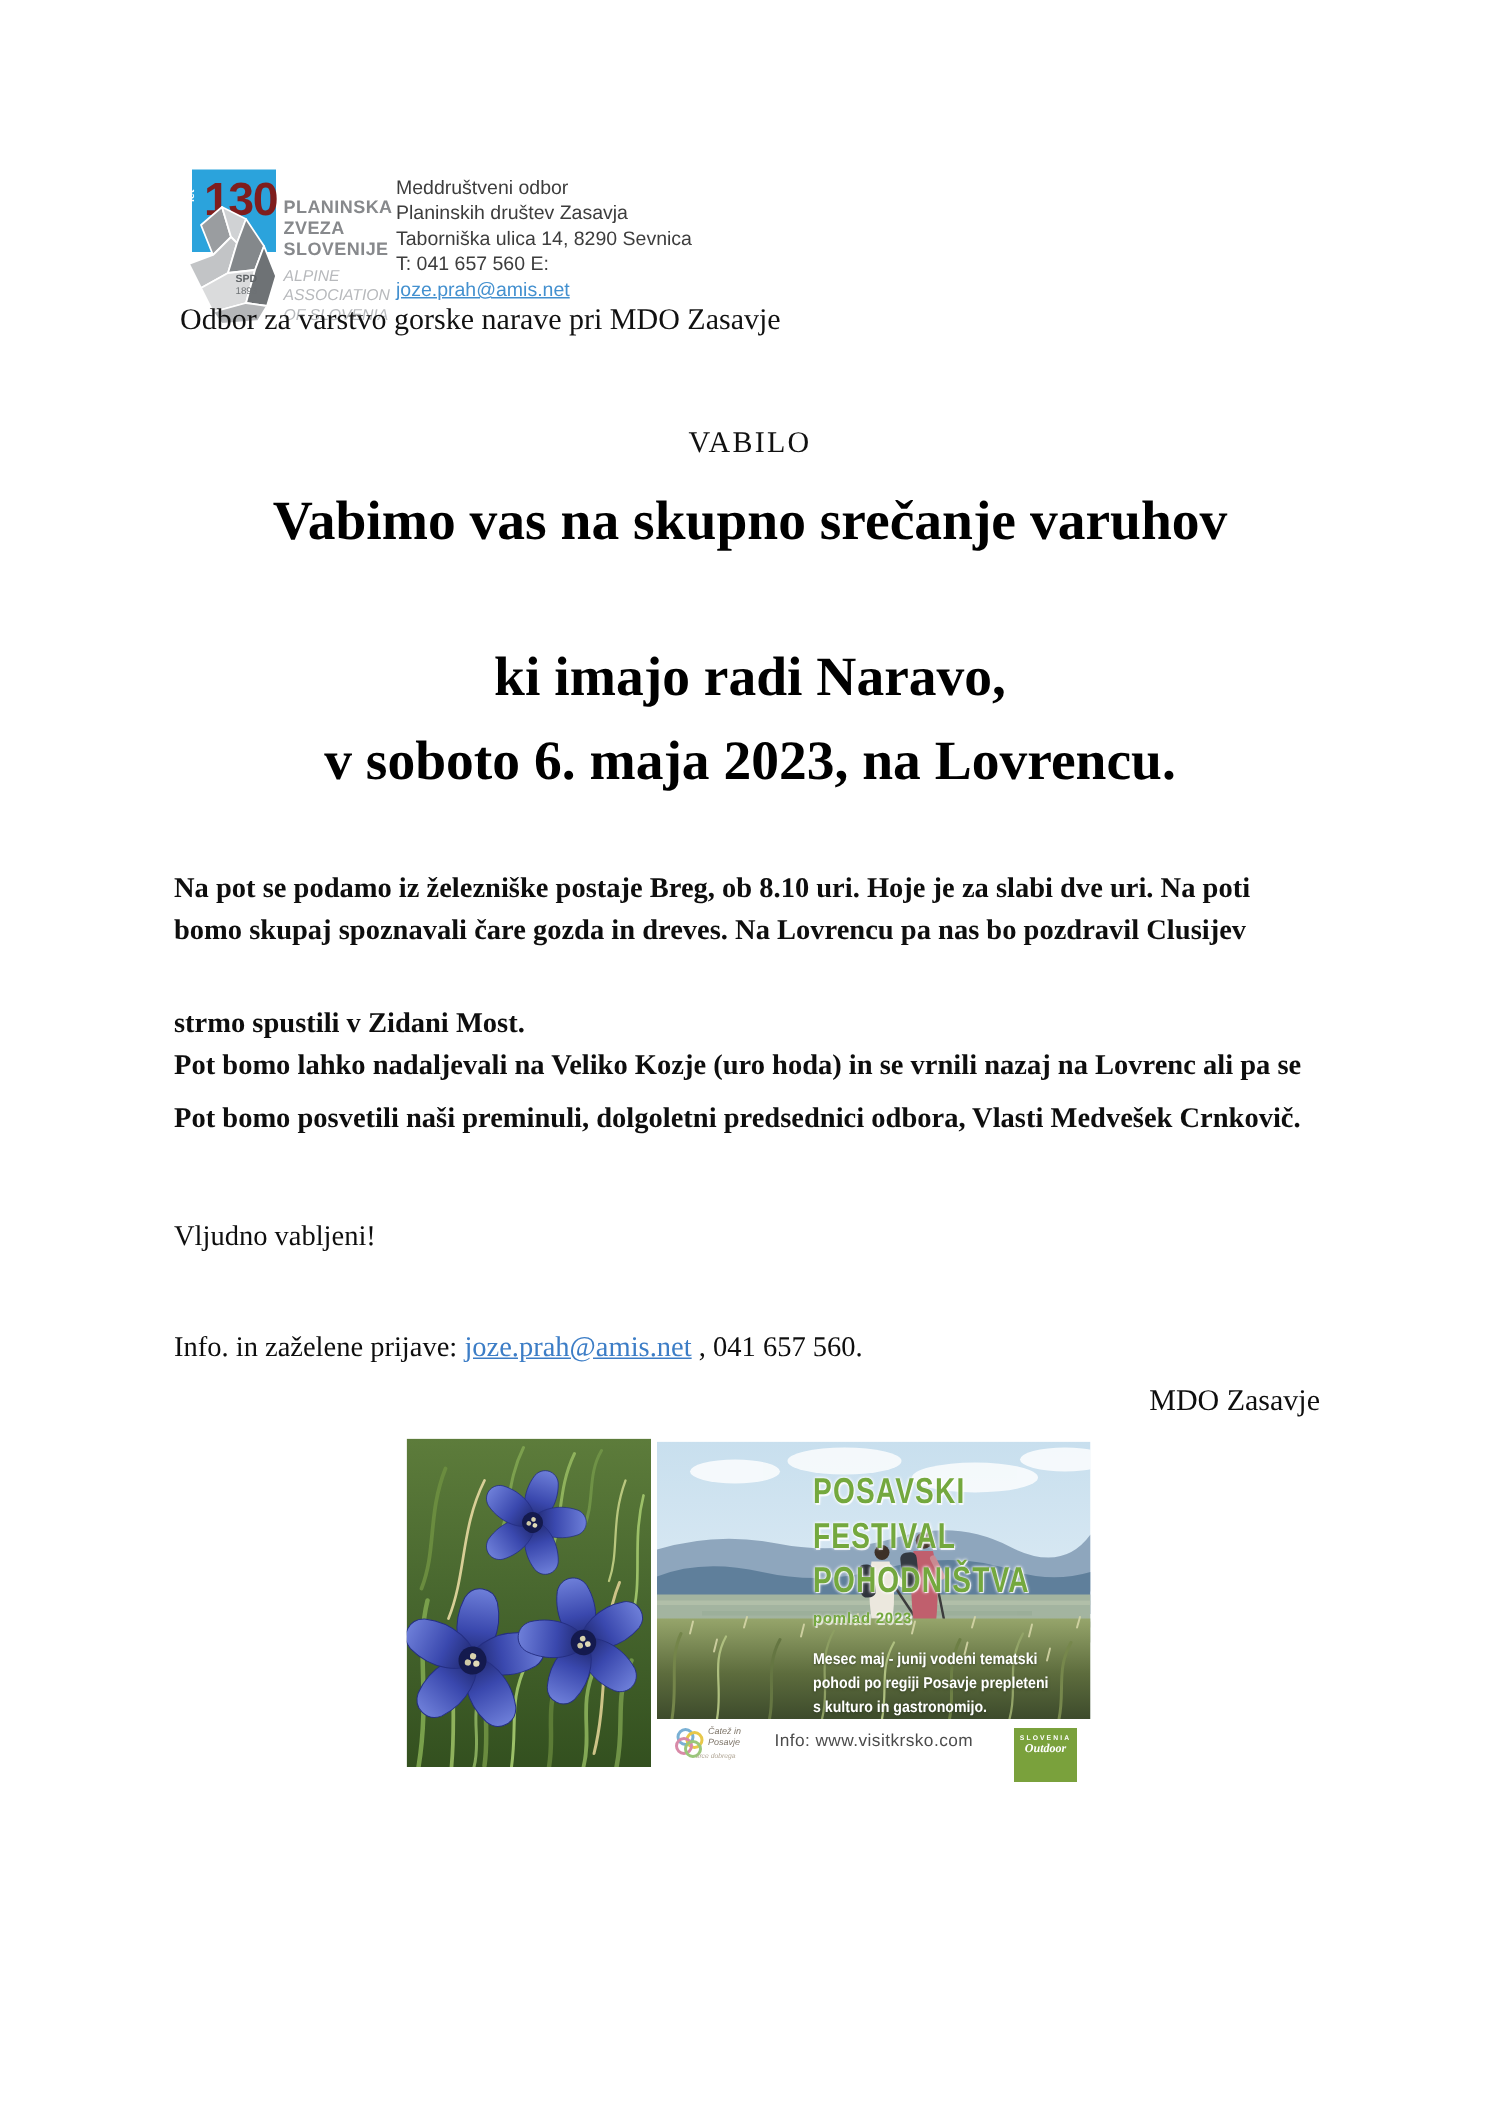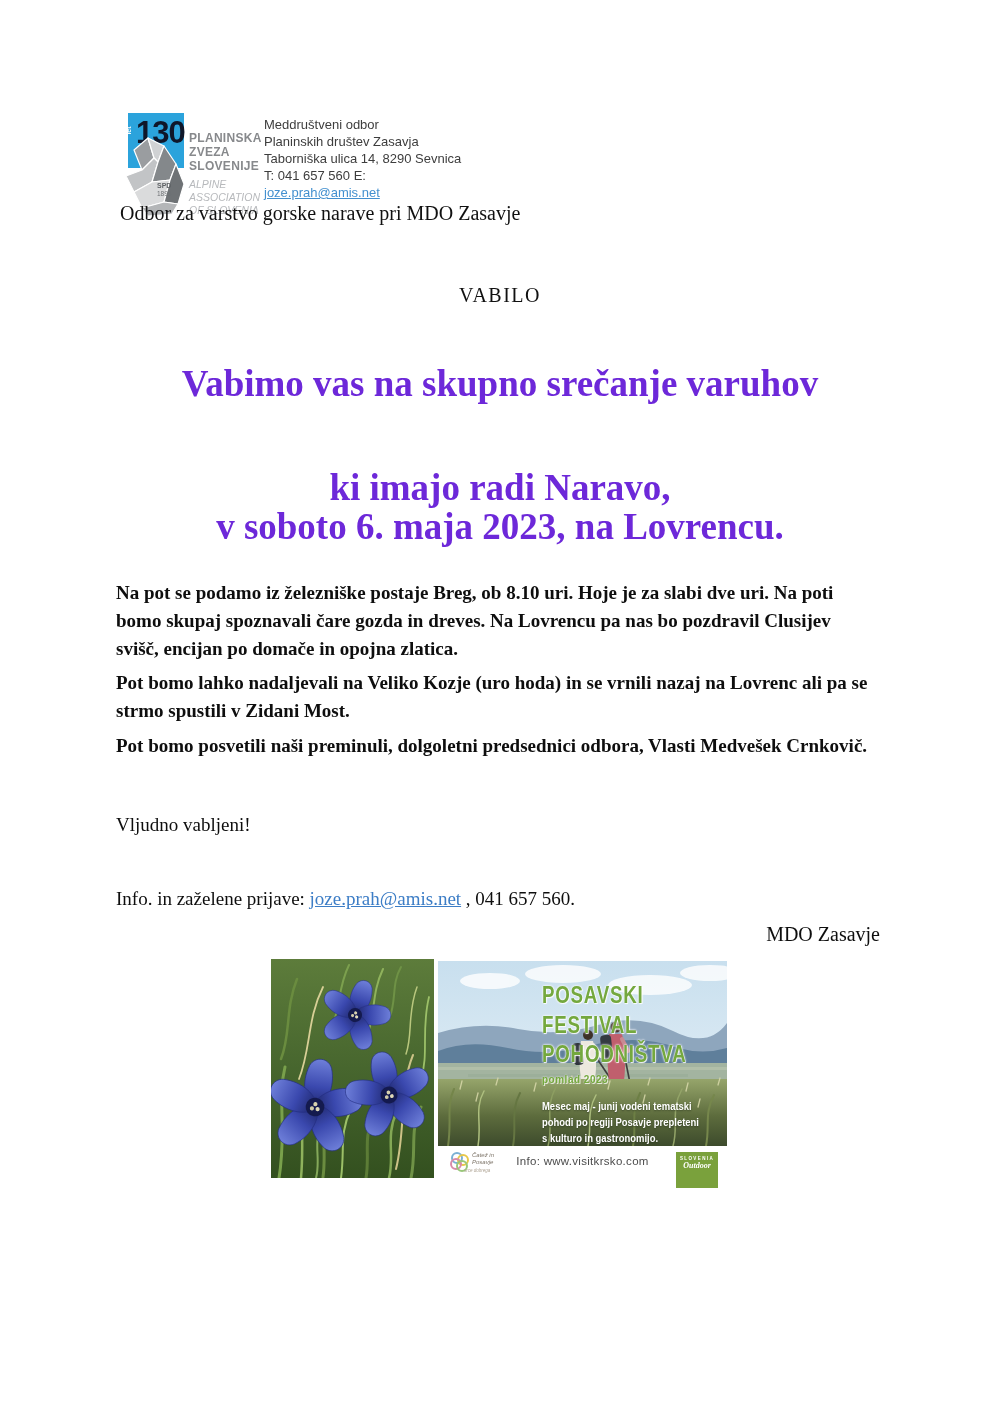--- a/index.html
+++ b/index.html
@@ -5,32 +5,32 @@
   html,body{margin:0;padding:0;background:#888;}
   .page{
     position:relative;width:1000px;height:1414px;background:#fff;
     margin:0 auto;overflow:hidden;
     font-family:"Liberation Serif",serif;color:#151515;
   }
   
   .logo{position:absolute;left:128px;top:112px;width:118px;height:108px;}
   .logo-square{position:absolute;left:0;top:1px;width:56px;height:55px;background:#2ba3dc;}
   .logo-let{position:absolute;left:-4px;top:14px;font:700 7px "Liberation Sans",sans-serif;color:#fff;transform:rotate(-90deg);}
-  .logo-years{position:absolute;left:8px;top:2px;font:700 31px "Liberation Sans",sans-serif;color:#0f172a;letter-spacing:-1px;}
+  .logo-years{position:absolute;left:8px;top:2px;font:700 31px "Liberation Sans",sans-serif;color:#7f1d1d;letter-spacing:-1px;}
   .logo-mountain{position:absolute;left:-4px;top:24px;}
   .logo-org{position:absolute;left:61px;top:19px;font:700 12px "Liberation Sans",sans-serif;color:#87898c;line-height:14px;letter-spacing:.3px;}
   .logo-alpine{position:absolute;left:61px;top:66px;font:italic 400 10.5px "Liberation Sans",sans-serif;color:#b7b9bc;line-height:13px;}
   
   .address{position:absolute;left:264px;top:116px;font-family:"Liberation Sans",sans-serif;font-size:13px;line-height:17px;color:#3d3d3d;}
   .address a{color:#4390cf;text-decoration:underline;}
   .committee{position:absolute;left:120px;top:202px;font-size:20px;color:#111;}
   
   .kicker{position:absolute;left:0;right:0;top:284px;text-align:center;font-size:20px;letter-spacing:1.5px;color:#111;}
-  .title-line{position:absolute;left:0;right:0;text-align:center;font-weight:700;font-size:37px;color:#6d28d9;white-space:nowrap;margin-top:36px;}
-  .t0{top:326px}.t1{top:373px}.t2{top:430px}.t3{top:469px}
+  .title-line{position:absolute;left:0;right:0;text-align:center;font-weight:700;font-size:37px;color:#000000;white-space:nowrap;}
+  .t0{top:326px}.t1{top:373px}.t2{top:430px}.t3{top:486px}
   
   .para{position:absolute;left:116px;font-size:19px;line-height:28px;color:#0e0e0e;}
   .para div{white-space:nowrap;height:28px;font-weight:bold;}
   .p1{top:579px}.p2{top:669px}.p3{top:732px}
   .closing{top:811px}
   .info{top:885px}
   .info a{color:#3c7dc6;text-decoration:underline;}
   .signature{position:absolute;right:120px;top:923px;font-size:20px;color:#0e0e0e;}
   
   .flower{position:absolute;left:271px;top:959px;width:163px;height:219px;overflow:hidden;}
@@ -101,25 +101,24 @@
   <div class="committee">Odbor za varstvo gorske narave pri MDO Zasavje</div>
 
   <div class="kicker">VABILO</div>
   <div class="title-line t0">Vabimo vas na skupno srečanje varuhov</div>
   <div class="title-line t2">ki imajo radi Naravo,</div>
   <div class="title-line t3">v soboto 6. maja 2023, na Lovrencu.</div>
 
   <div class="para p1">
     <div>Na pot se podamo iz železniške postaje Breg, ob 8.10 uri. Hoje je za slabi dve uri. Na poti</div>
     <div>bomo skupaj spoznavali čare gozda in dreves. Na Lovrencu pa nas bo pozdravil Clusijev</div>
-    <div>svišč, encijan po domače in opojna zlatica.</div>
   </div>
   <div class="para p2">
+    <div>strmo spustili v Zidani Most.</div>
     <div>Pot bomo lahko nadaljevali na Veliko Kozje (uro hoda) in se vrnili nazaj na Lovrenc ali pa se</div>
-    <div>strmo spustili v Zidani Most.</div>
   </div>
   <div class="para p3">
     <div>Pot bomo posvetili naši preminuli, dolgoletni predsednici odbora, Vlasti Medvešek Crnkovič.</div>
   </div>
 
   <div class="para closing">Vljudno vabljeni!</div>
 
   <div class="para info">
     <span>Info. in zaželene prijave: </span><a href="#">joze.prah@amis.net</a><span> , 041 657 560.</span>
   </div>

